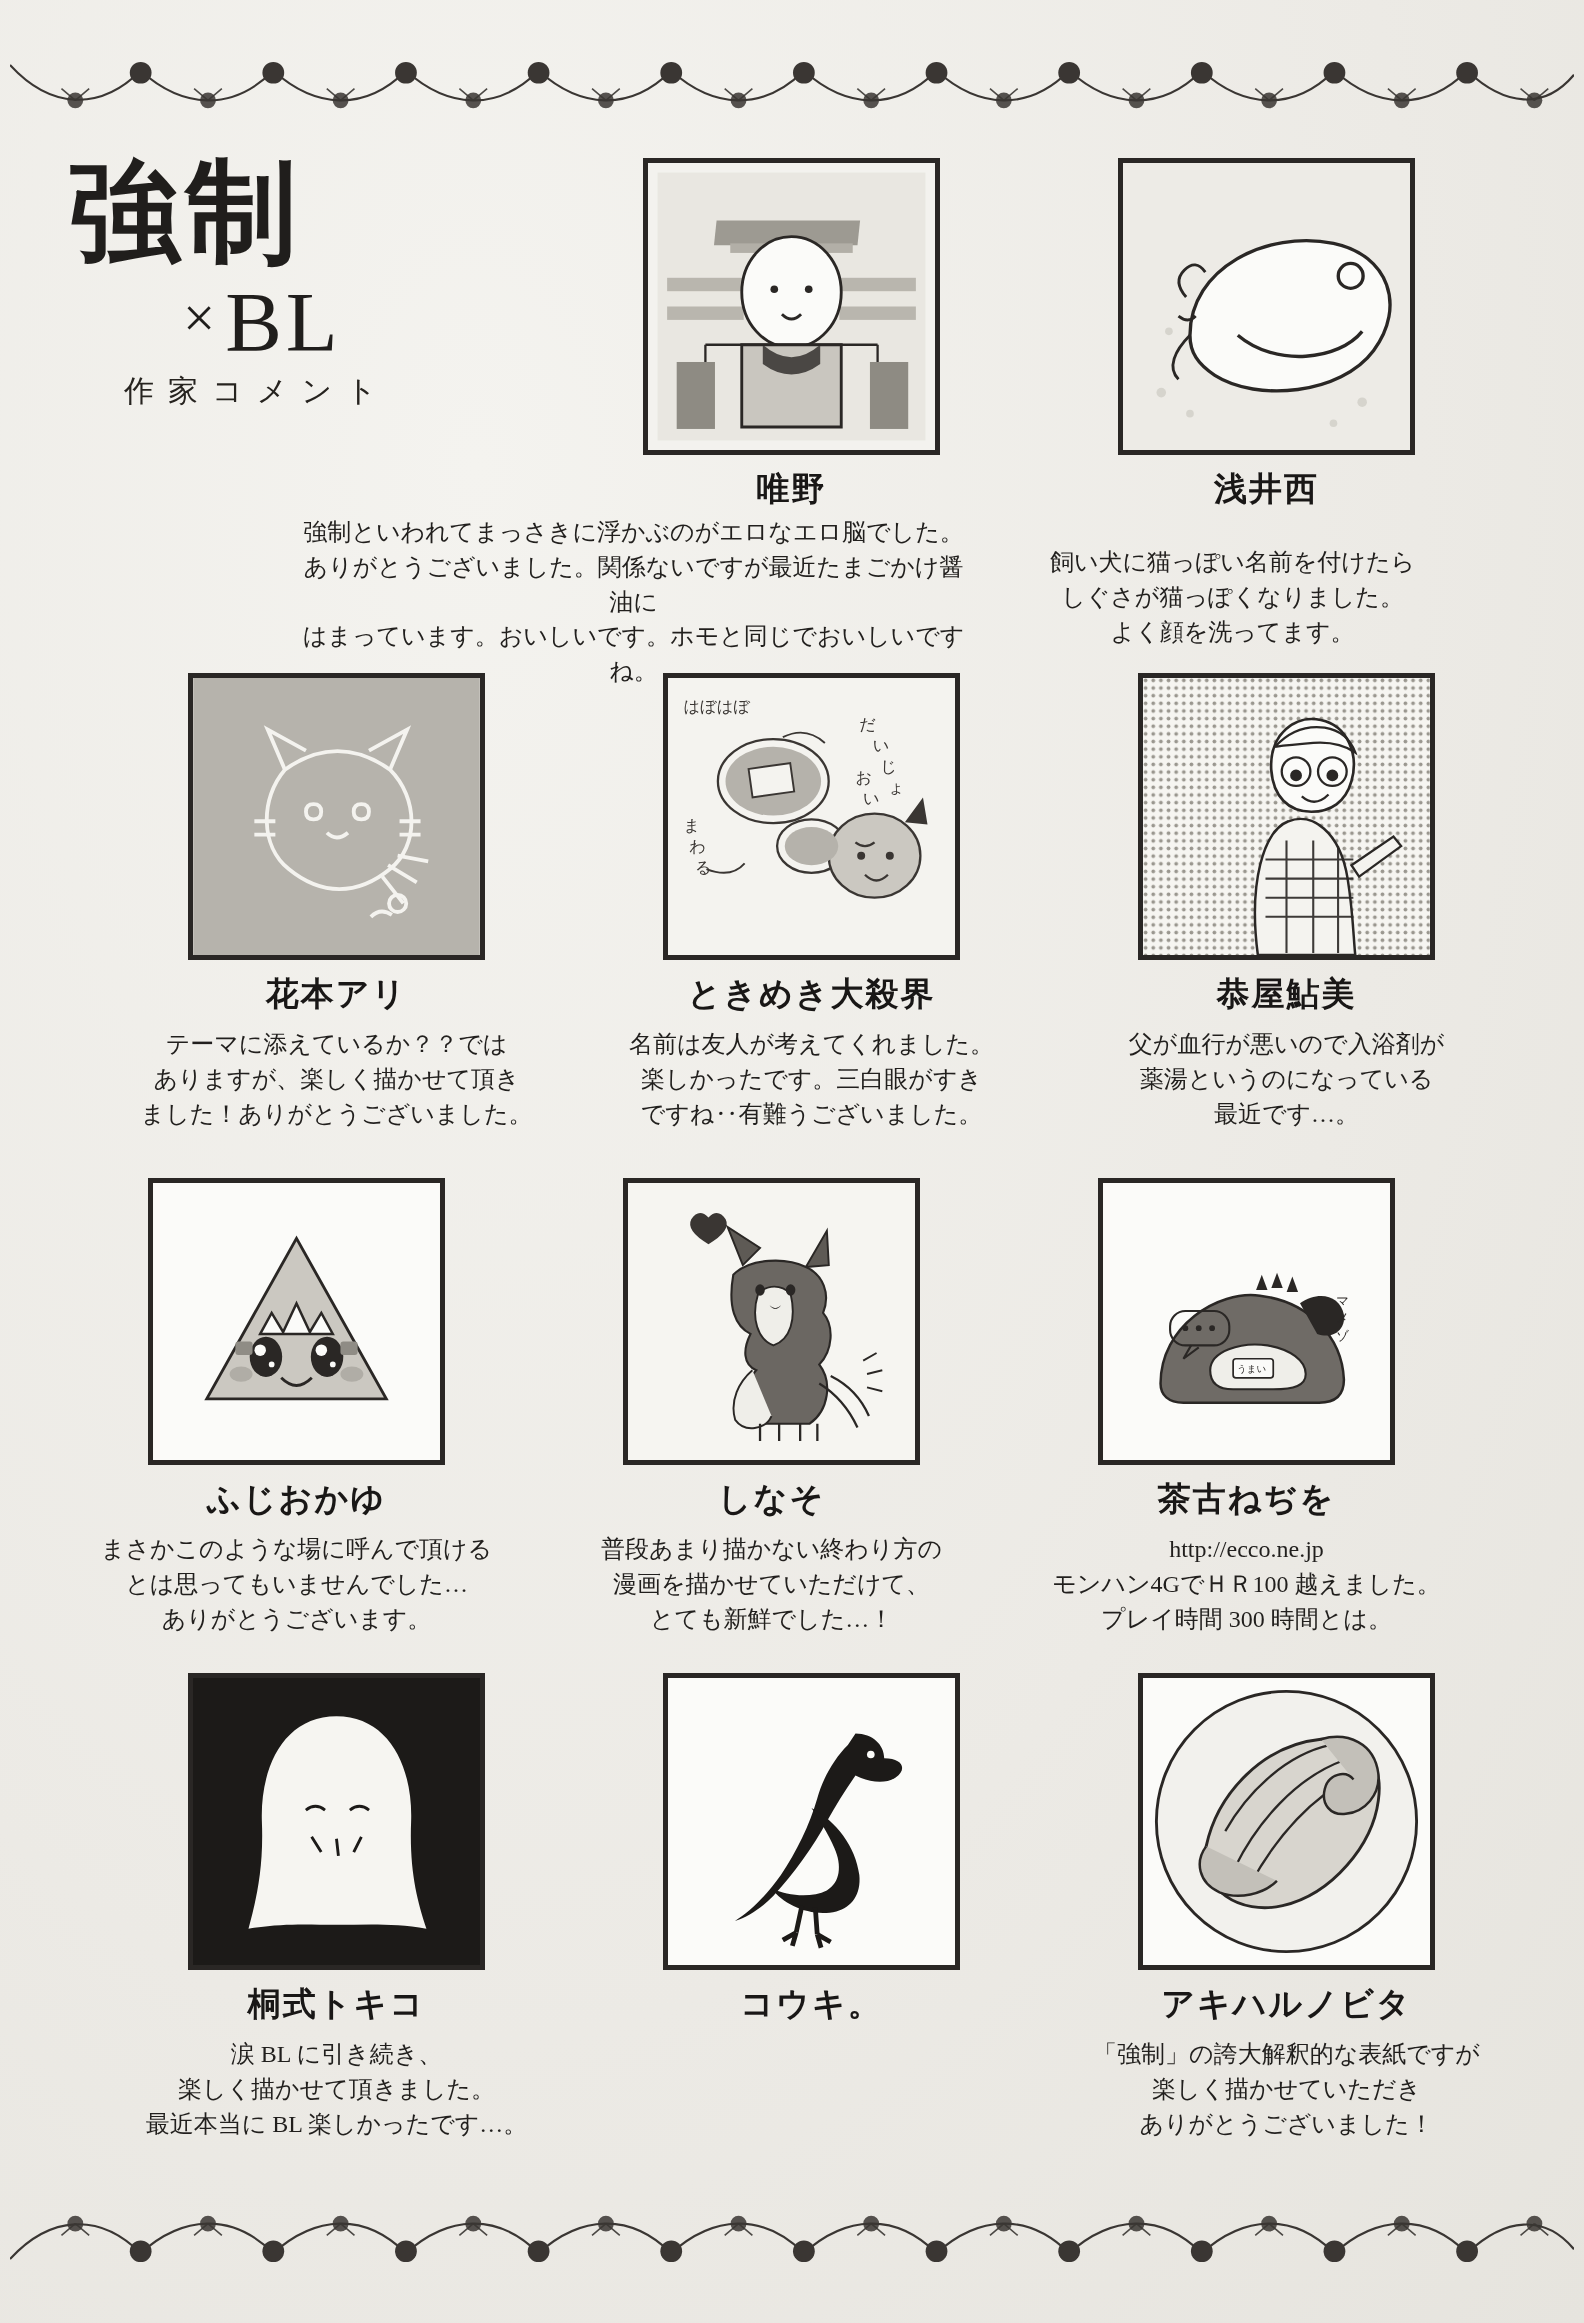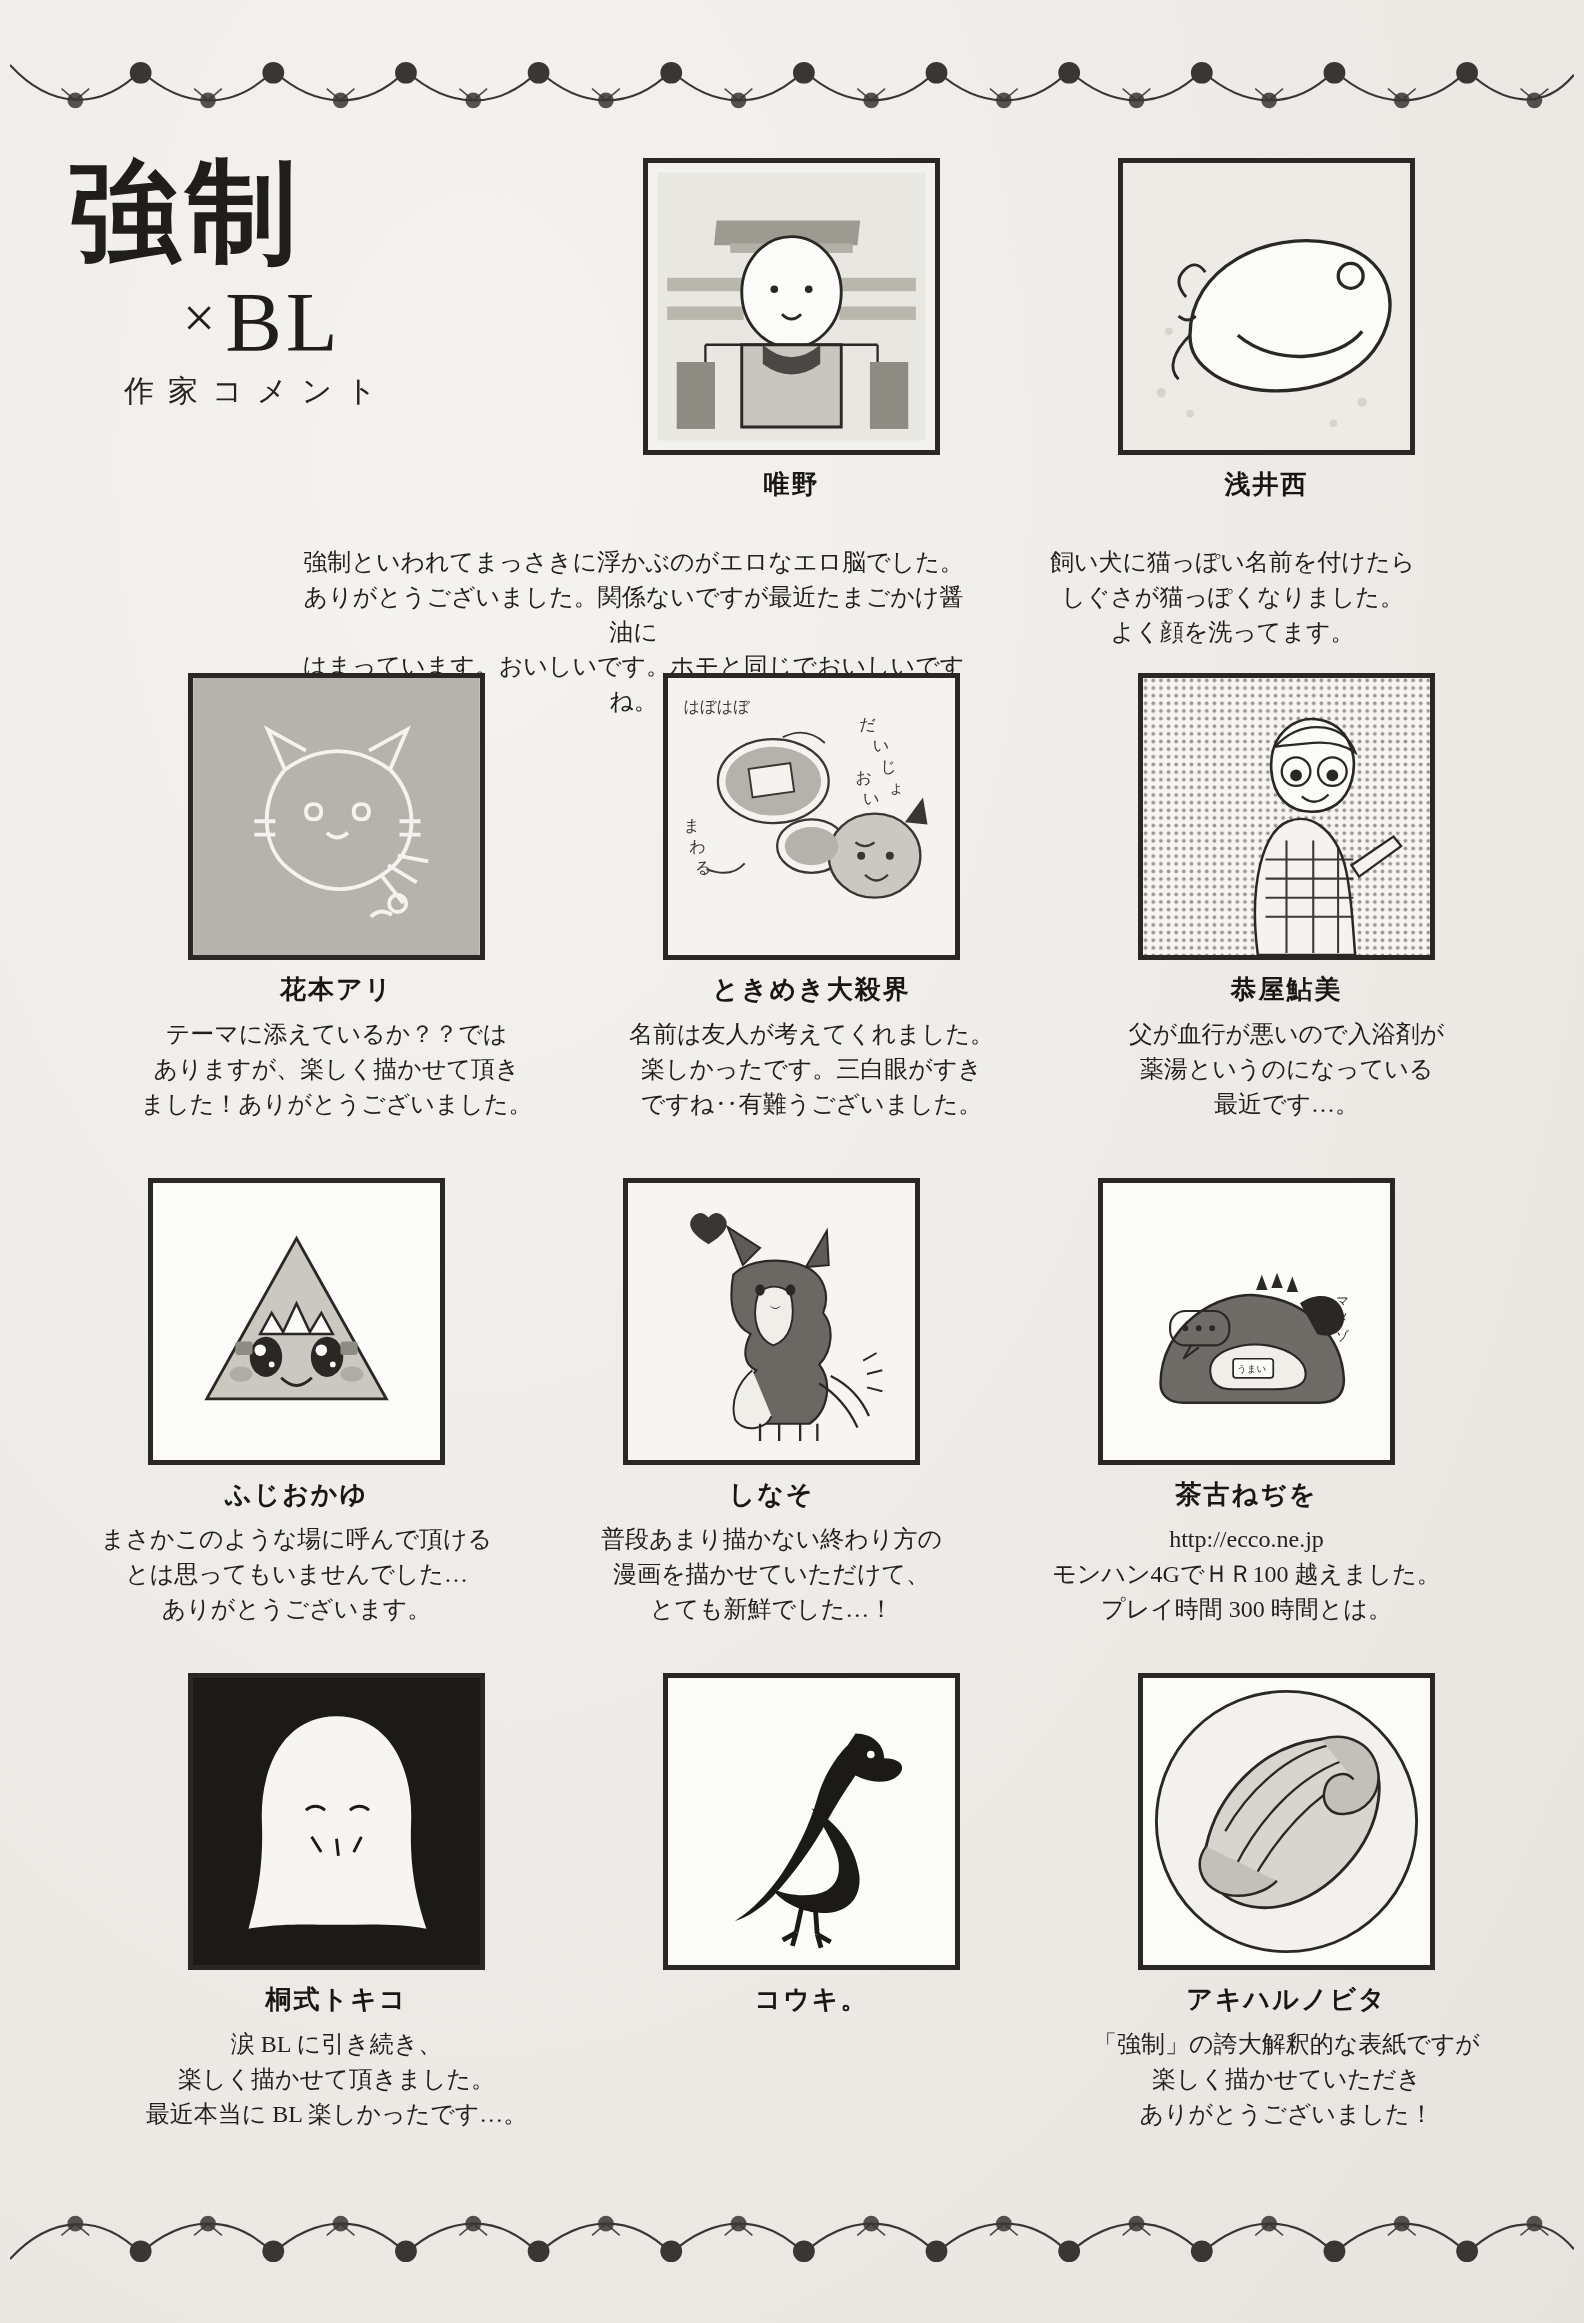--- a/index.html
+++ b/index.html
@@ -68,21 +68,21 @@
     background:#f6f5f1;
     box-sizing:border-box;
     position:relative;
     overflow:hidden;
   }
   .thumb svg{display:block;width:100%;height:100%;}
   .artist-name{
     margin-top:12px;
     font-family:"DejaVu Sans", sans-serif;
     font-weight:700;
-    font-size:26px;
+    font-size:33px;
     letter-spacing:2px;
     color:#191716;
     text-align:center;
     white-space:nowrap;
   }
   .comment{
     margin-top:10px;
     font-size:24px;
     line-height:1.45;
     text-align:center;
@@ -221,21 +221,21 @@
             <path d="M66,140 q-14,-16 -2,-28 q12,-12 22,2"></path>
             <path d="M58,160 q10,8 18,0"></path>
           </g>
           <path d="M70,180 C54,196 46,214 58,226" stroke="#2a2725" stroke-width="3" fill="none"></path>
         </svg>
       </div>
       <div class="artist-name">浅井西</div>
     </div>
   </div>
 
-  <div style="position:absolute;left:297px;top:535px;width:673px;" class="comment">強制といわれてまっさきに浮かぶのがエロなエロ脳でした。
+  <div style="position:absolute;left:297px;top:505px;width:673px;" class="comment">強制といわれてまっさきに浮かぶのがエロなエロ脳でした。
 ありがとうございました。関係ないですが最近たまごかけ醤油に
 はまっています。おいしいです。ホモと同じでおいしいですね。</div>
   <div style="position:absolute;left:1000px;top:535px;width:465px;" class="comment">飼い犬に猫っぽい名前を付けたら
 しぐさが猫っぽくなりました。
 よく顔を洗ってます。</div>
 
   <div class="row grid-row" id="row2">
 
     <div class="card">
       <div class="thumb">

